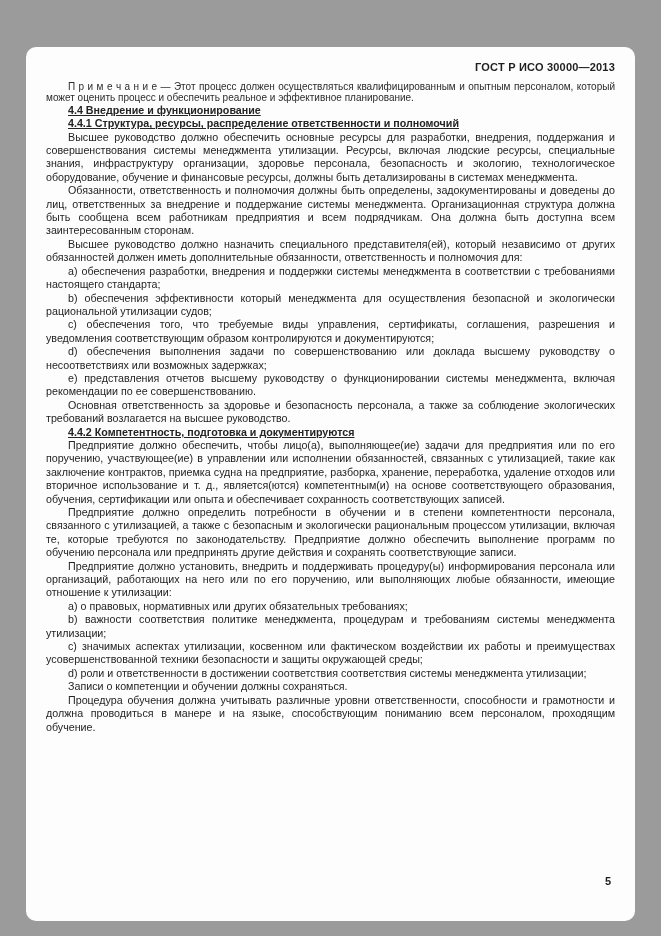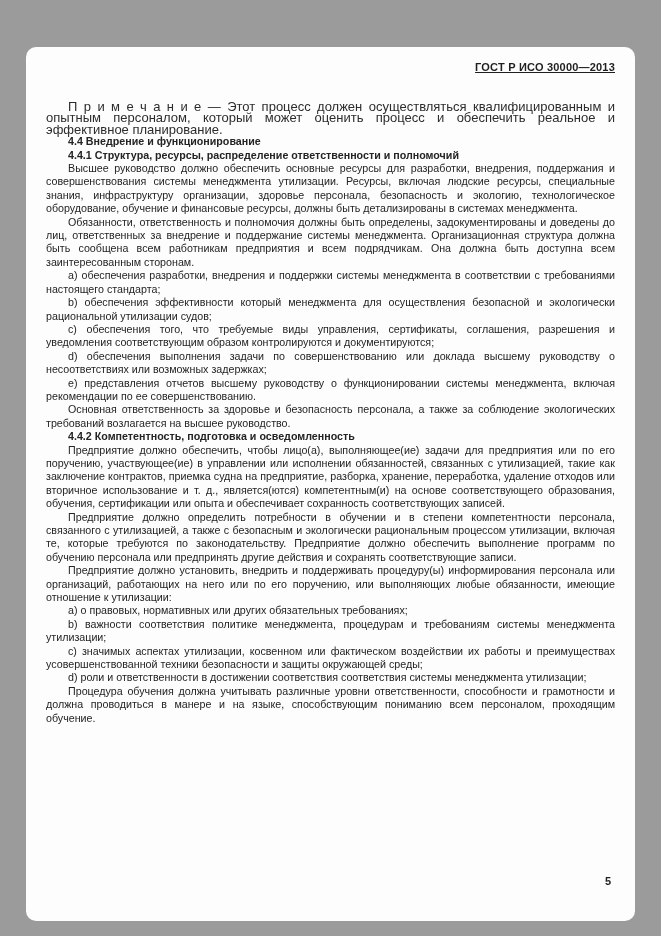--- a/index.html
+++ b/index.html
@@ -21,38 +21,38 @@
     border-radius: 10px;
     box-sizing: border-box;
     padding: 14px 20px 0 20px;
     color: #1f1f1f;
   }
   .doc-header {
     text-align: right;
     font-weight: bold;
     font-size: 11px;
     letter-spacing: 0.2px;
-    margin-bottom: 28px;
-    text-decoration: underline;
+    margin-bottom: 8px;
   }
   .content p {
     margin: 0;
     font-size: 10.7px;
     line-height: 13.4px;
     text-align: justify;
     text-indent: 22px;
     color: #242424;
   }
   .content p.note {
-    font-size: 13px;
+    font-size: 10px;
     line-height: 11.4px;
     color: #2c2c2c;
   }
   .content p.heading {
     font-weight: bold;
+    text-decoration: underline;
   }
   .page-number {
     position: absolute;
     right: 24px;
     bottom: 34px;
     font-size: 11px;
     font-weight: bold;
   }
 </style>
 </head>
@@ -60,31 +60,33 @@
 
 <div class="page">
   <div class="doc-header">ГОСТ Р ИСО 30000—2013</div>
 
   <div class="content">
     <p class="note">П р и м е ч а н и е — Этот процесс должен осуществляться квалифицированным и опытным персоналом, который может оценить процесс и обеспечить реальное и эффективное планирование.</p>
     <p class="heading">4.4 Внедрение и функционирование</p>
     <p class="heading">4.4.1 Структура, ресурсы, распределение ответственности и полномочий</p>
     <p class="body">Высшее руководство должно обеспечить основные ресурсы для разработки, внедрения, поддержания и совершенствования системы менеджмента утилизации. Ресурсы, включая людские ресурсы, специальные знания, инфраструктуру организации, здоровье персонала, безопасность и экологию, технологическое оборудование, обучение и финансовые ресурсы, должны быть детализированы в системах менеджмента.</p>
     <p class="body">Обязанности, ответственность и полномочия должны быть определены, задокументированы и доведены до лиц, ответственных за внедрение и поддержание системы менеджмента. Организационная структура должна быть сообщена всем работникам предприятия и всем подрядчикам. Она должна быть доступна всем заинтересованным сторонам.</p>
+    <p class="body">Высшее руководство должно назначить специального представителя(ей), который независимо от других обязанностей должен иметь дополнительные обязанности, ответственность и полномочия для:</p>
     <p class="body">a) обеспечения разработки, внедрения и поддержки системы менеджмента в соответствии с требованиями настоящего стандарта;</p>
     <p class="body">b) обеспечения эффективности который менеджмента для осуществления безопасной и экологически рациональной утилизации судов;</p>
     <p class="body">c) обеспечения того, что требуемые виды управления, сертификаты, соглашения, разрешения и уведомления соответствующим образом контролируются и документируются;</p>
     <p class="body">d) обеспечения выполнения задачи по совершенствованию или доклада высшему руководству о несоответствиях или возможных задержках;</p>
     <p class="body">e) представления отчетов высшему руководству о функционировании системы менеджмента, включая рекомендации по ее совершенствованию.</p>
     <p class="body">Основная ответственность за здоровье и безопасность персонала, а также за соблюдение экологических требований возлагается на высшее руководство.</p>
-    <p class="heading">4.4.2 Компетентность, подготовка и осведомленность</p>
+    <p class="heading">4.4.2 Компетентность, подготовка и документируются</p>
     <p class="body">Предприятие должно обеспечить, чтобы лицо(а), выполняющее(ие) задачи для предприятия или по его поручению, участвующее(ие) в управлении или исполнении обязанностей, связанных с утилизацией, такие как заключение контрактов, приемка судна на предприятие, разборка, хранение, переработка, удаление отходов или вторичное использование и т. д., является(ются) компетентным(и) на основе соответствующего образования, обучения, сертификации или опыта и обеспечивает сохранность соответствующих записей.</p>
     <p class="body">Предприятие должно определить потребности в обучении и в степени компетентности персонала, связанного с утилизацией, а также с безопасным и экологически рациональным процессом утилизации, включая те, которые требуются по законодательству. Предприятие должно обеспечить выполнение программ по обучению персонала или предпринять другие действия и сохранять соответствующие записи.</p>
     <p class="body">Предприятие должно установить, внедрить и поддерживать процедуру(ы) информирования персонала или организаций, работающих на него или по его поручению, или выполняющих любые обязанности, имеющие отношение к утилизации:</p>
     <p class="body">a) о правовых, нормативных или других обязательных требованиях;</p>
     <p class="body">b) важности соответствия политике менеджмента, процедурам и требованиям системы менеджмента утилизации;</p>
     <p class="body">c) значимых аспектах утилизации, косвенном или фактическом воздействии их работы и преимуществах усовершенствованной техники безопасности и защиты окружающей среды;</p>
     <p class="body">d) роли и ответственности в достижении соответствия соответствия системы менеджмента утилизации;</p>
+    <p class="body">Записи о компетенции и обучении должны сохраняться.</p>
     <p class="body">Процедура обучения должна учитывать различные уровни ответственности, способности и грамотности и должна проводиться в манере и на языке, способствующим пониманию всем персоналом, проходящим обучение.</p>
   </div>
 
   <div class="page-number">5</div>
 </div>
 
 </body></html>

